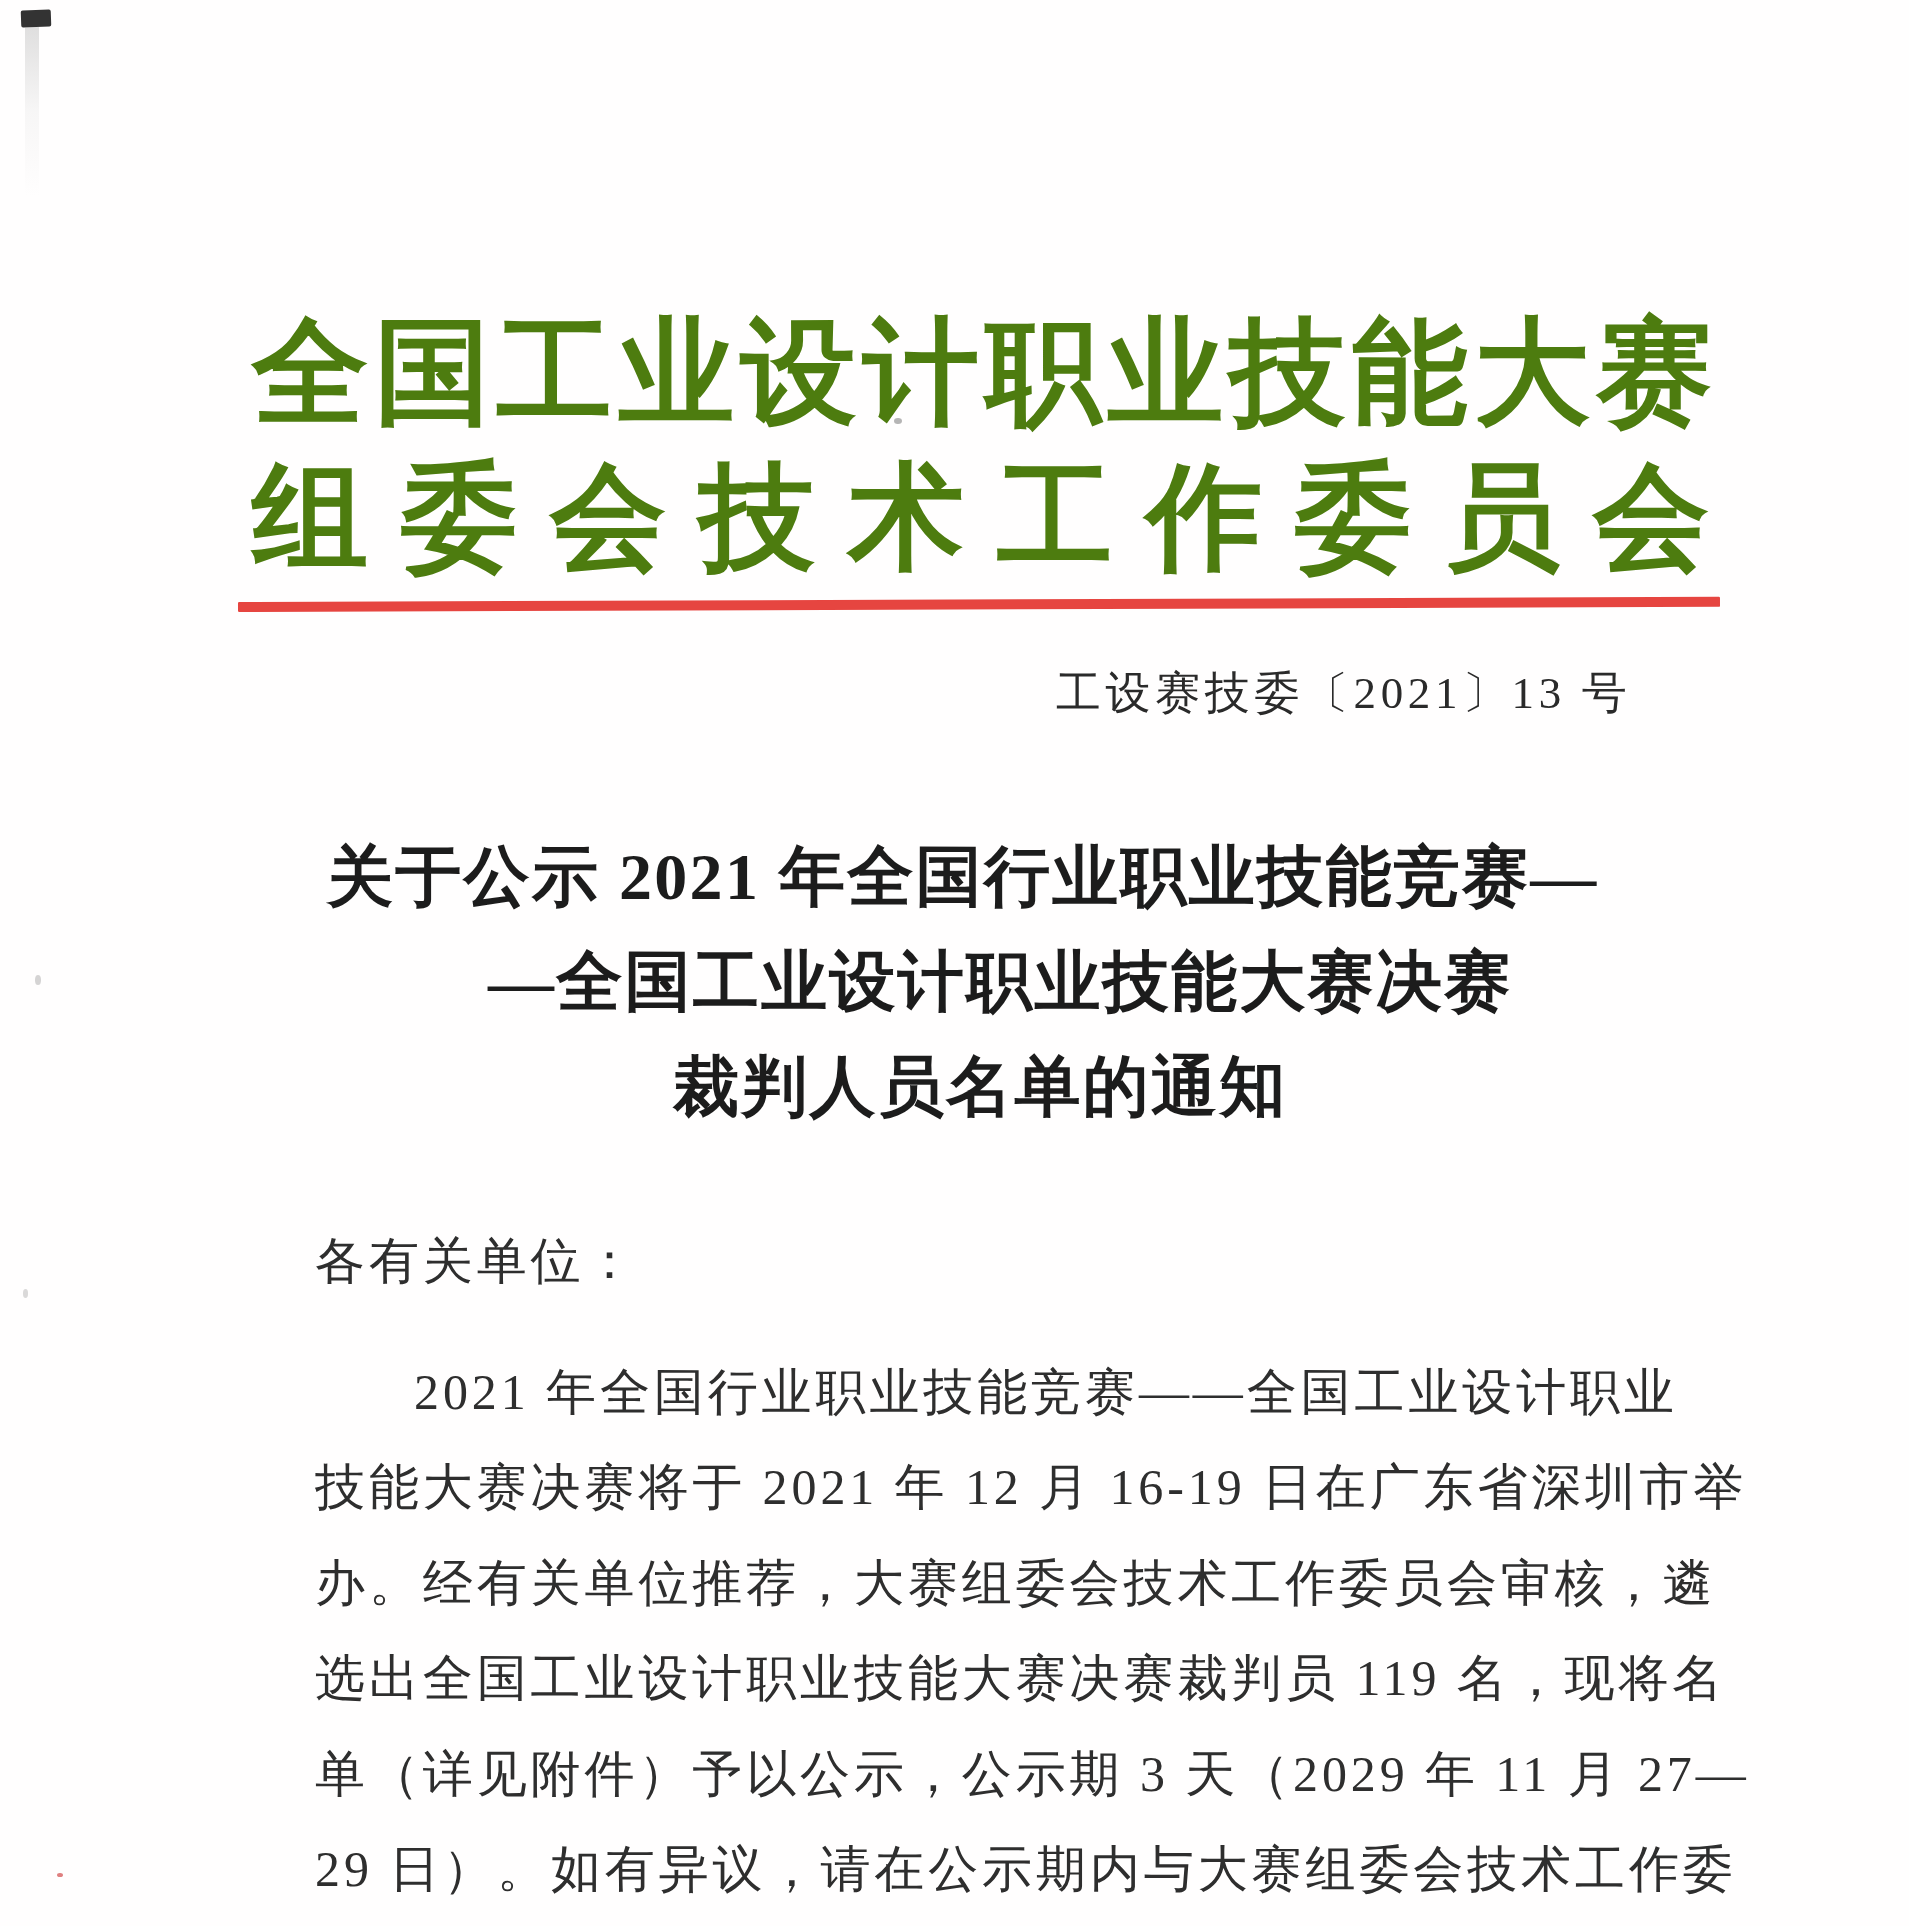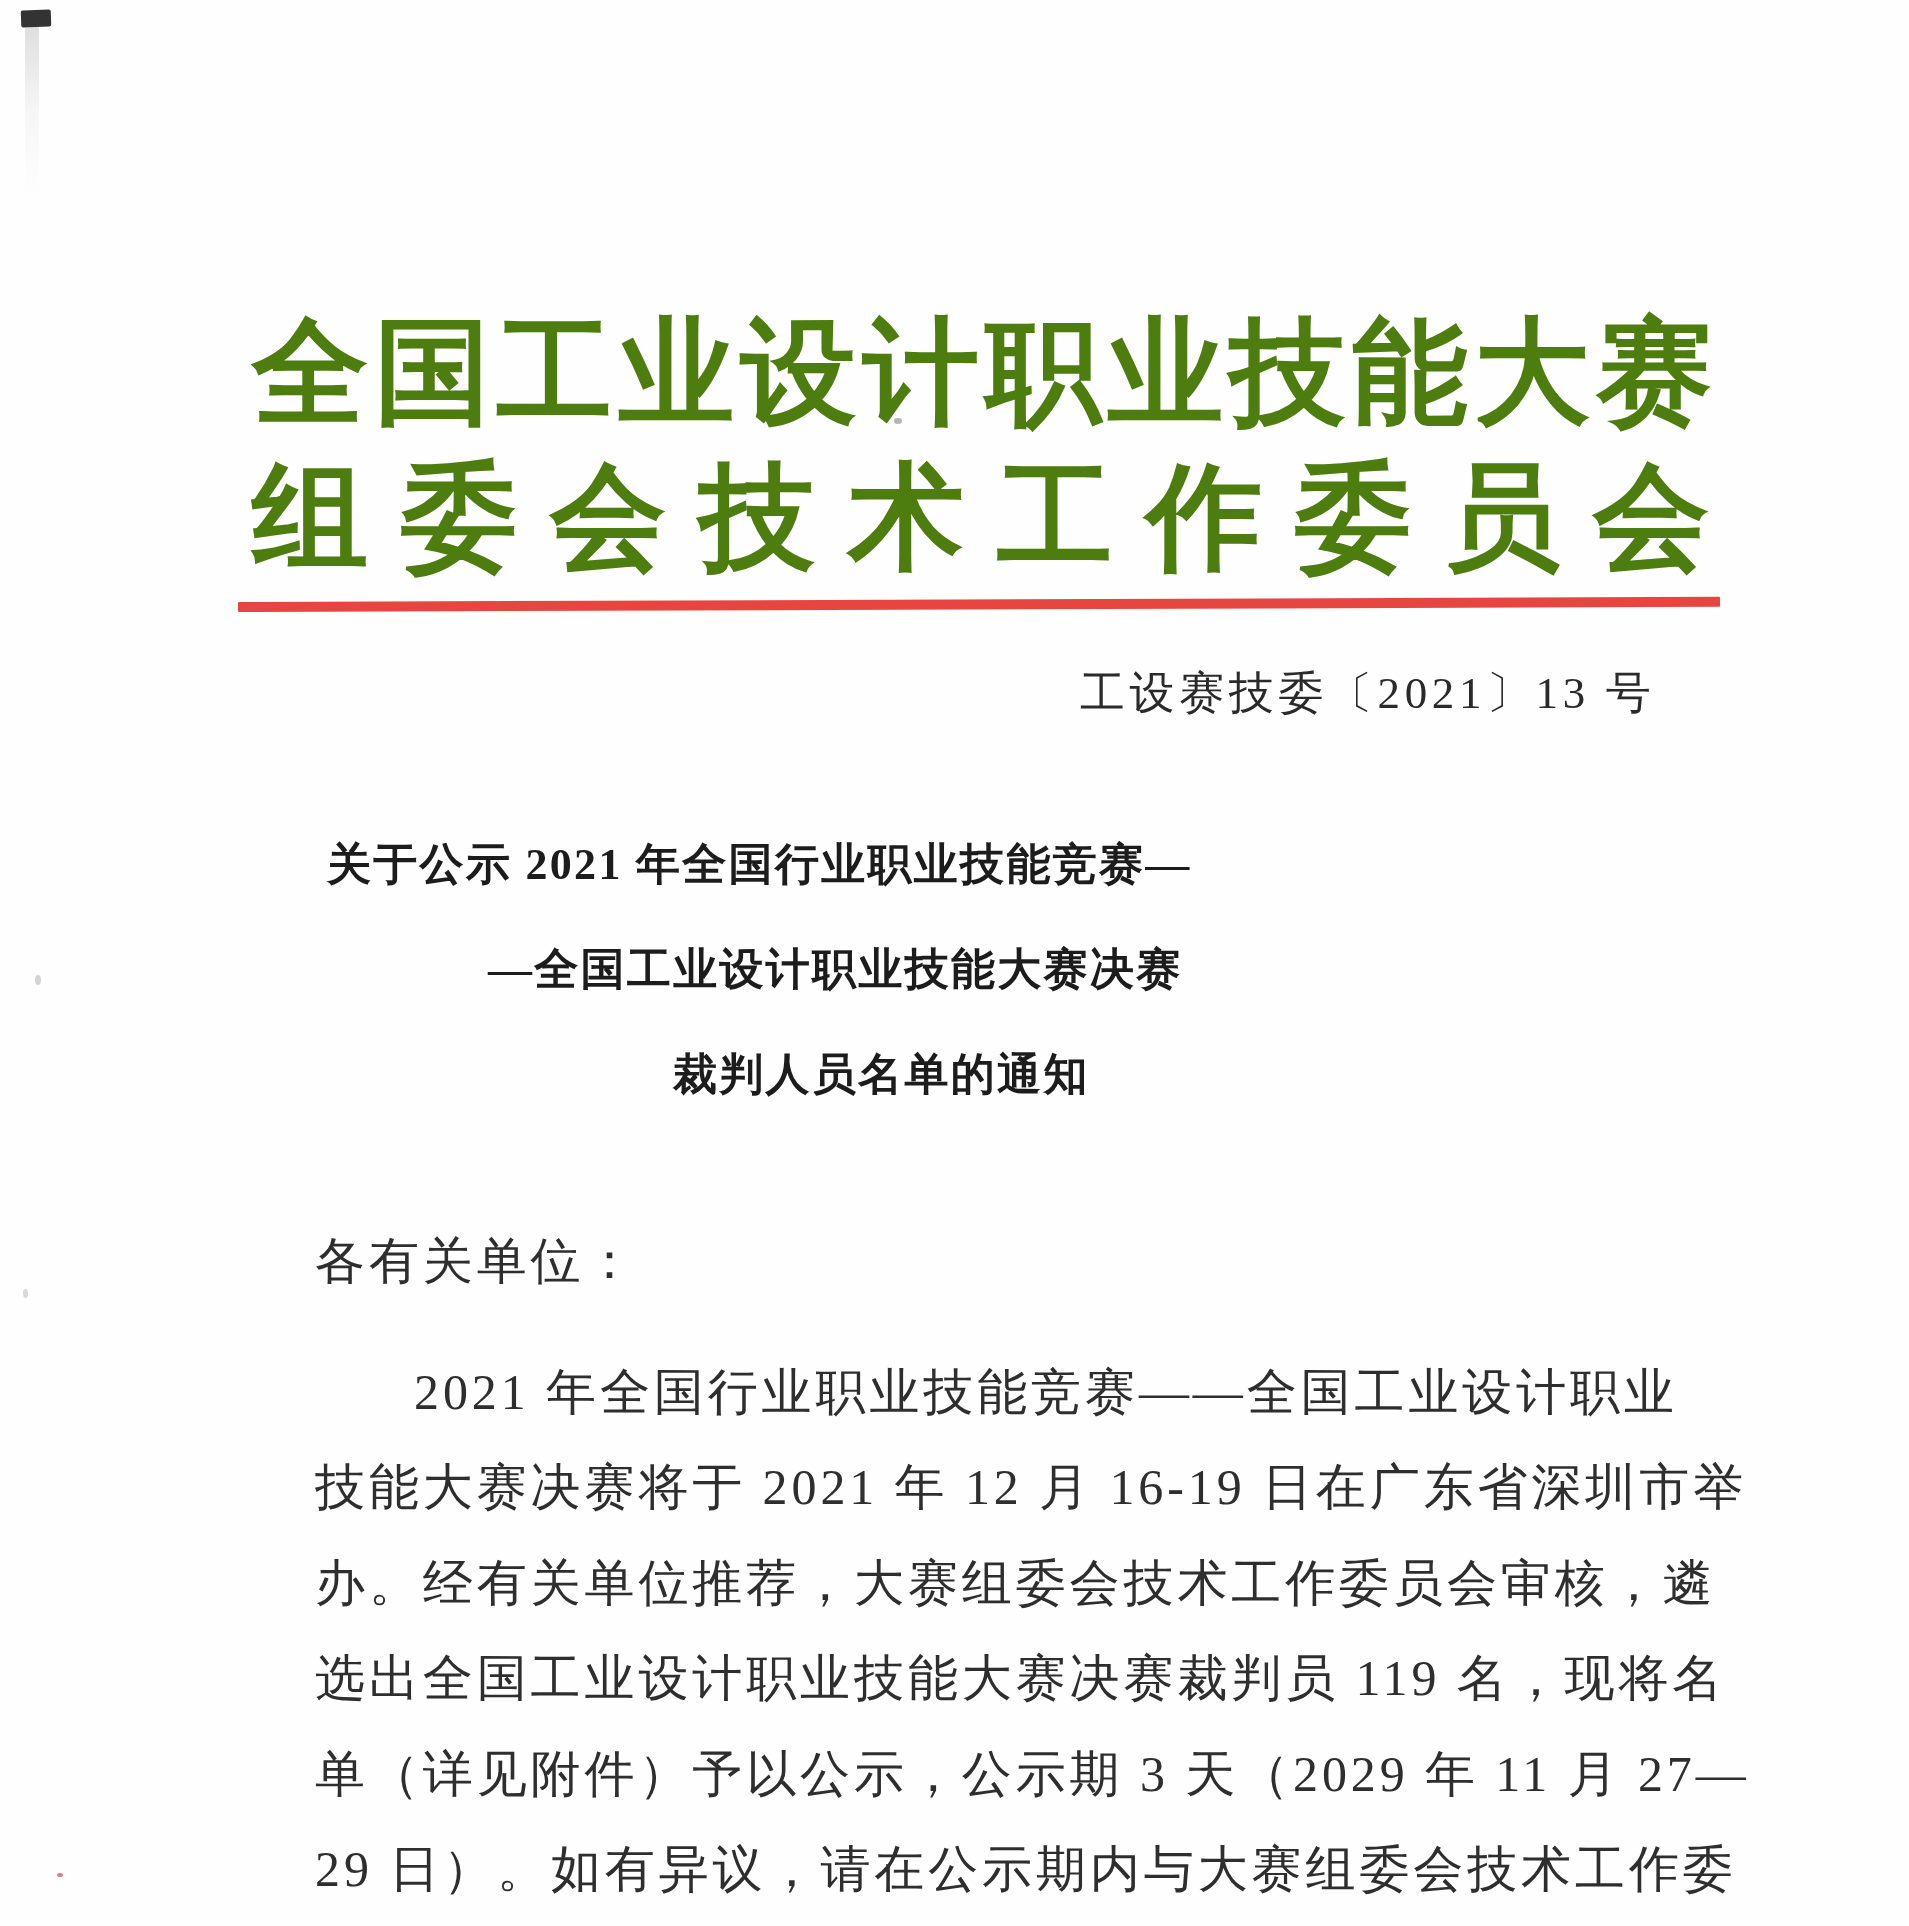--- a/index.html
+++ b/index.html
@@ -38,26 +38,25 @@
     transform: rotate(-0.2deg);
     transform-origin: left center;
     border-radius: 1.2px;
   }
   .doc-number {
     left: 1056px;
     top: 670px;
     font-size: 45px;
     letter-spacing: 4.6px;
     color: #2a2a2a;
-    margin-left: 24px;
   }
   .title-line {
     color: #1c1c1c;
     font-weight: 700;
-    font-size: 44px;
+    font-size: 66px;
     letter-spacing: 2.3px;
   }
   .title-line.t1 { left: 327px;  top: 842px; }
   .title-line.t2 { left: 488px; top: 947px; }
   .title-line.t3 { left: 673px; top: 1052px; }
   .body-line {
     color: #2e2e2e;
     font-size: 50px;
     letter-spacing: 3.9px;
   }

